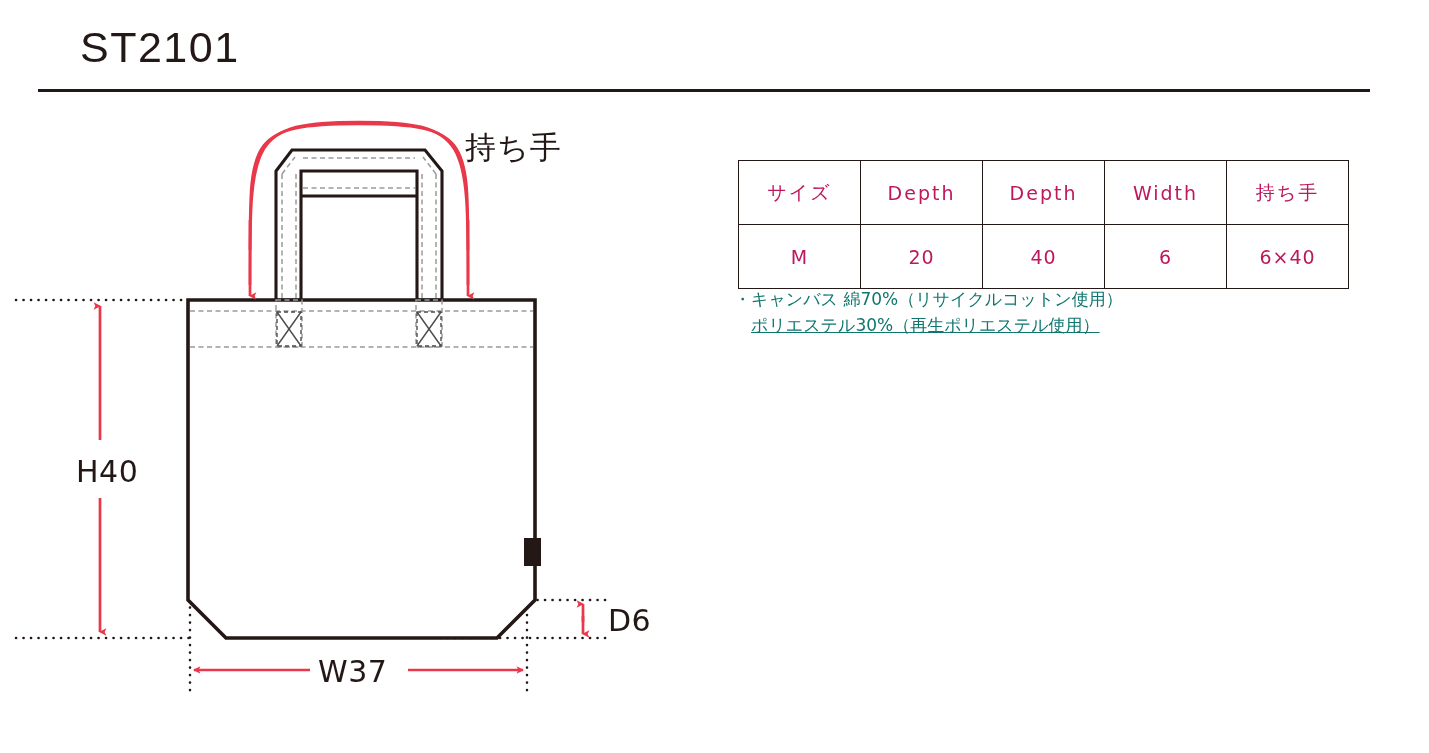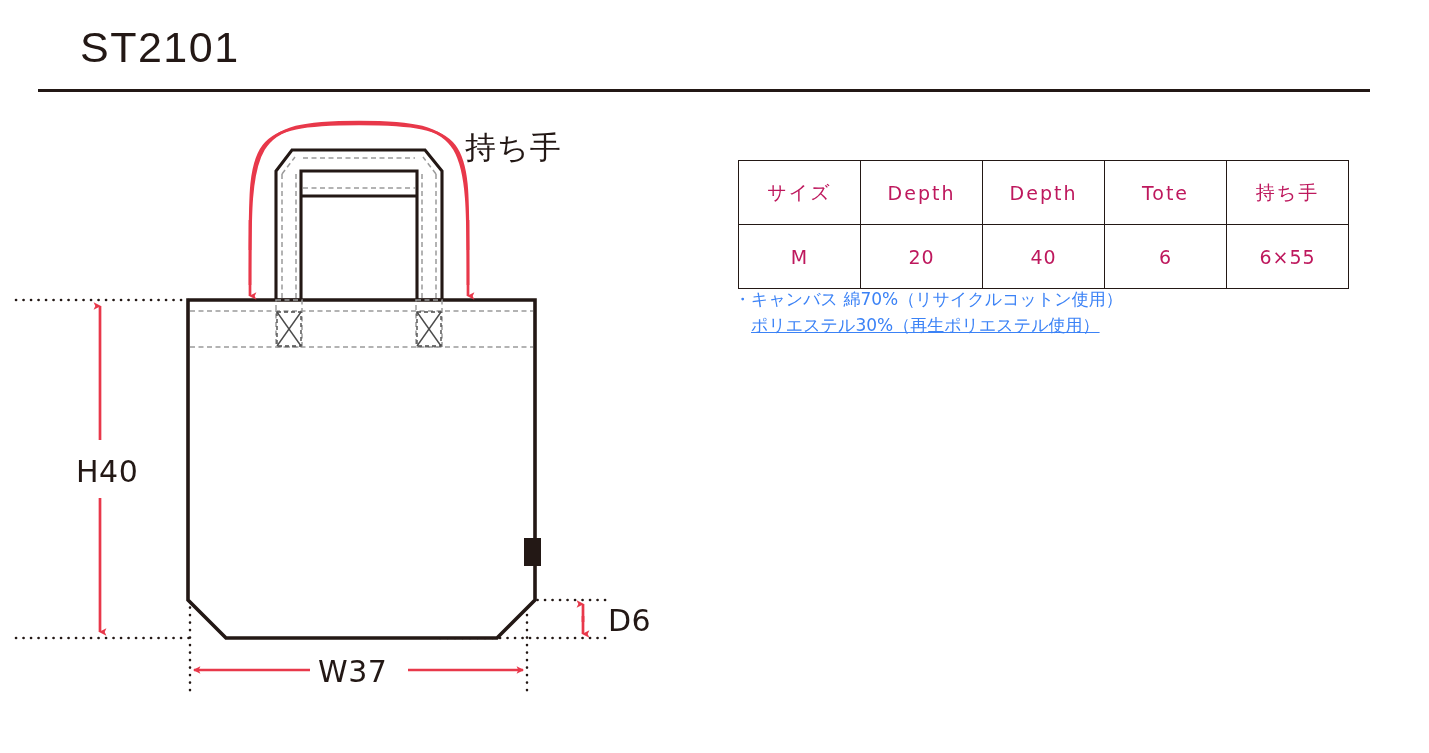--- a/index.html
+++ b/index.html
@@ -46,21 +46,21 @@
     font-size:19px;color:#be185d;
     font-family:"DejaVu Sans","Liberation Sans",sans-serif;
     letter-spacing:1px;
     padding:4px;
   }
   #spectable tr.head td{letter-spacing:2px;}
 
   
   #material{
     position:absolute;left:734px;top:286px;width:520px;
-    font-size:17px;line-height:1.55;color:#3b82f6;
+    font-size:17px;line-height:1.55;color:#0f766e;
     font-family:"DejaVu Sans","Liberation Sans",sans-serif;
     letter-spacing:0px;
   }
   #material .l2{padding-left:17px;display:block;text-decoration:underline;}
 </style>
 </head>
 <body>
 
 <div id="page">
 
@@ -170,29 +170,29 @@
       </g>
     </svg>
   </div>
 
   <table id="spectable">
     <tbody>
       <tr class="head">
         <td>サイズ</td>
         <td>Depth</td>
         <td>Depth</td>
-        <td>Tote</td>
+        <td>Width</td>
         <td>持ち手</td>
       </tr>
       <tr>
         <td>M</td>
         <td>20</td>
         <td>40</td>
         <td>6</td>
-        <td>6×55</td>
+        <td>6×40</td>
       </tr>
     </tbody>
   </table>
 
   <div id="material">
     <span>・キャンバス 綿70%（リサイクルコットン使用）</span>
     <span class="l2">ポリエステル30%（再生ポリエステル使用）</span>
   </div>
 
 </div>

